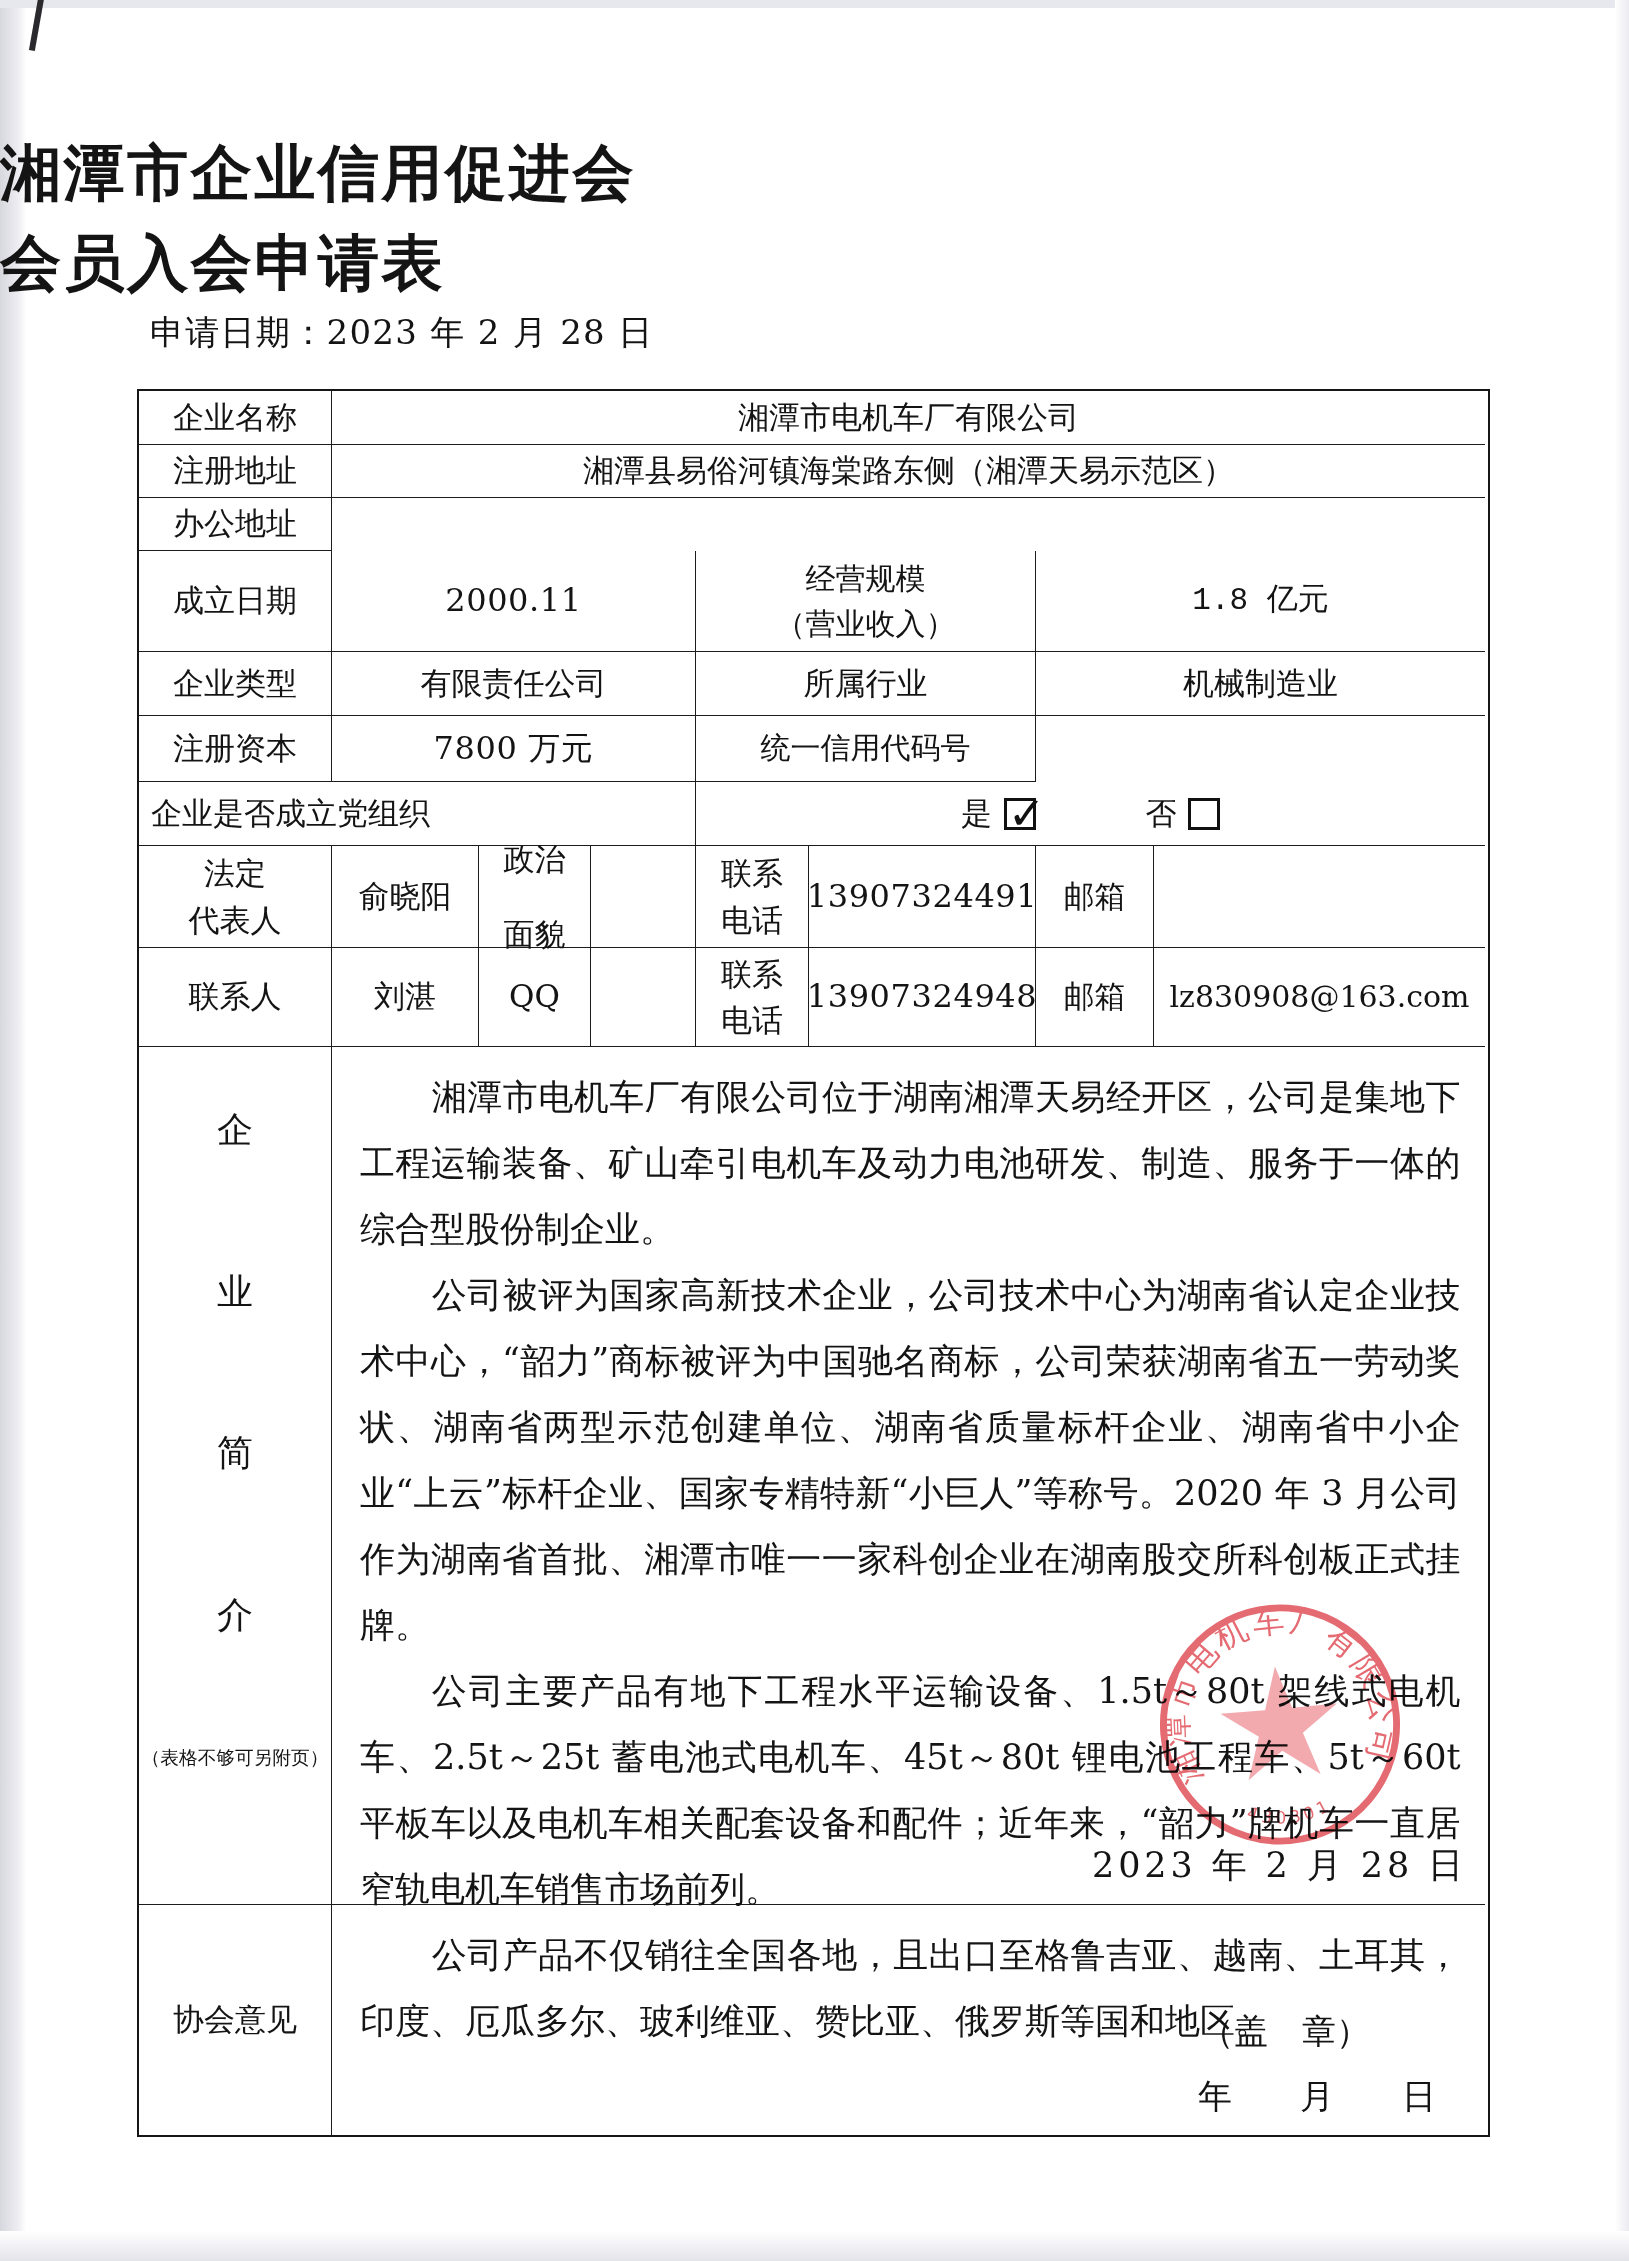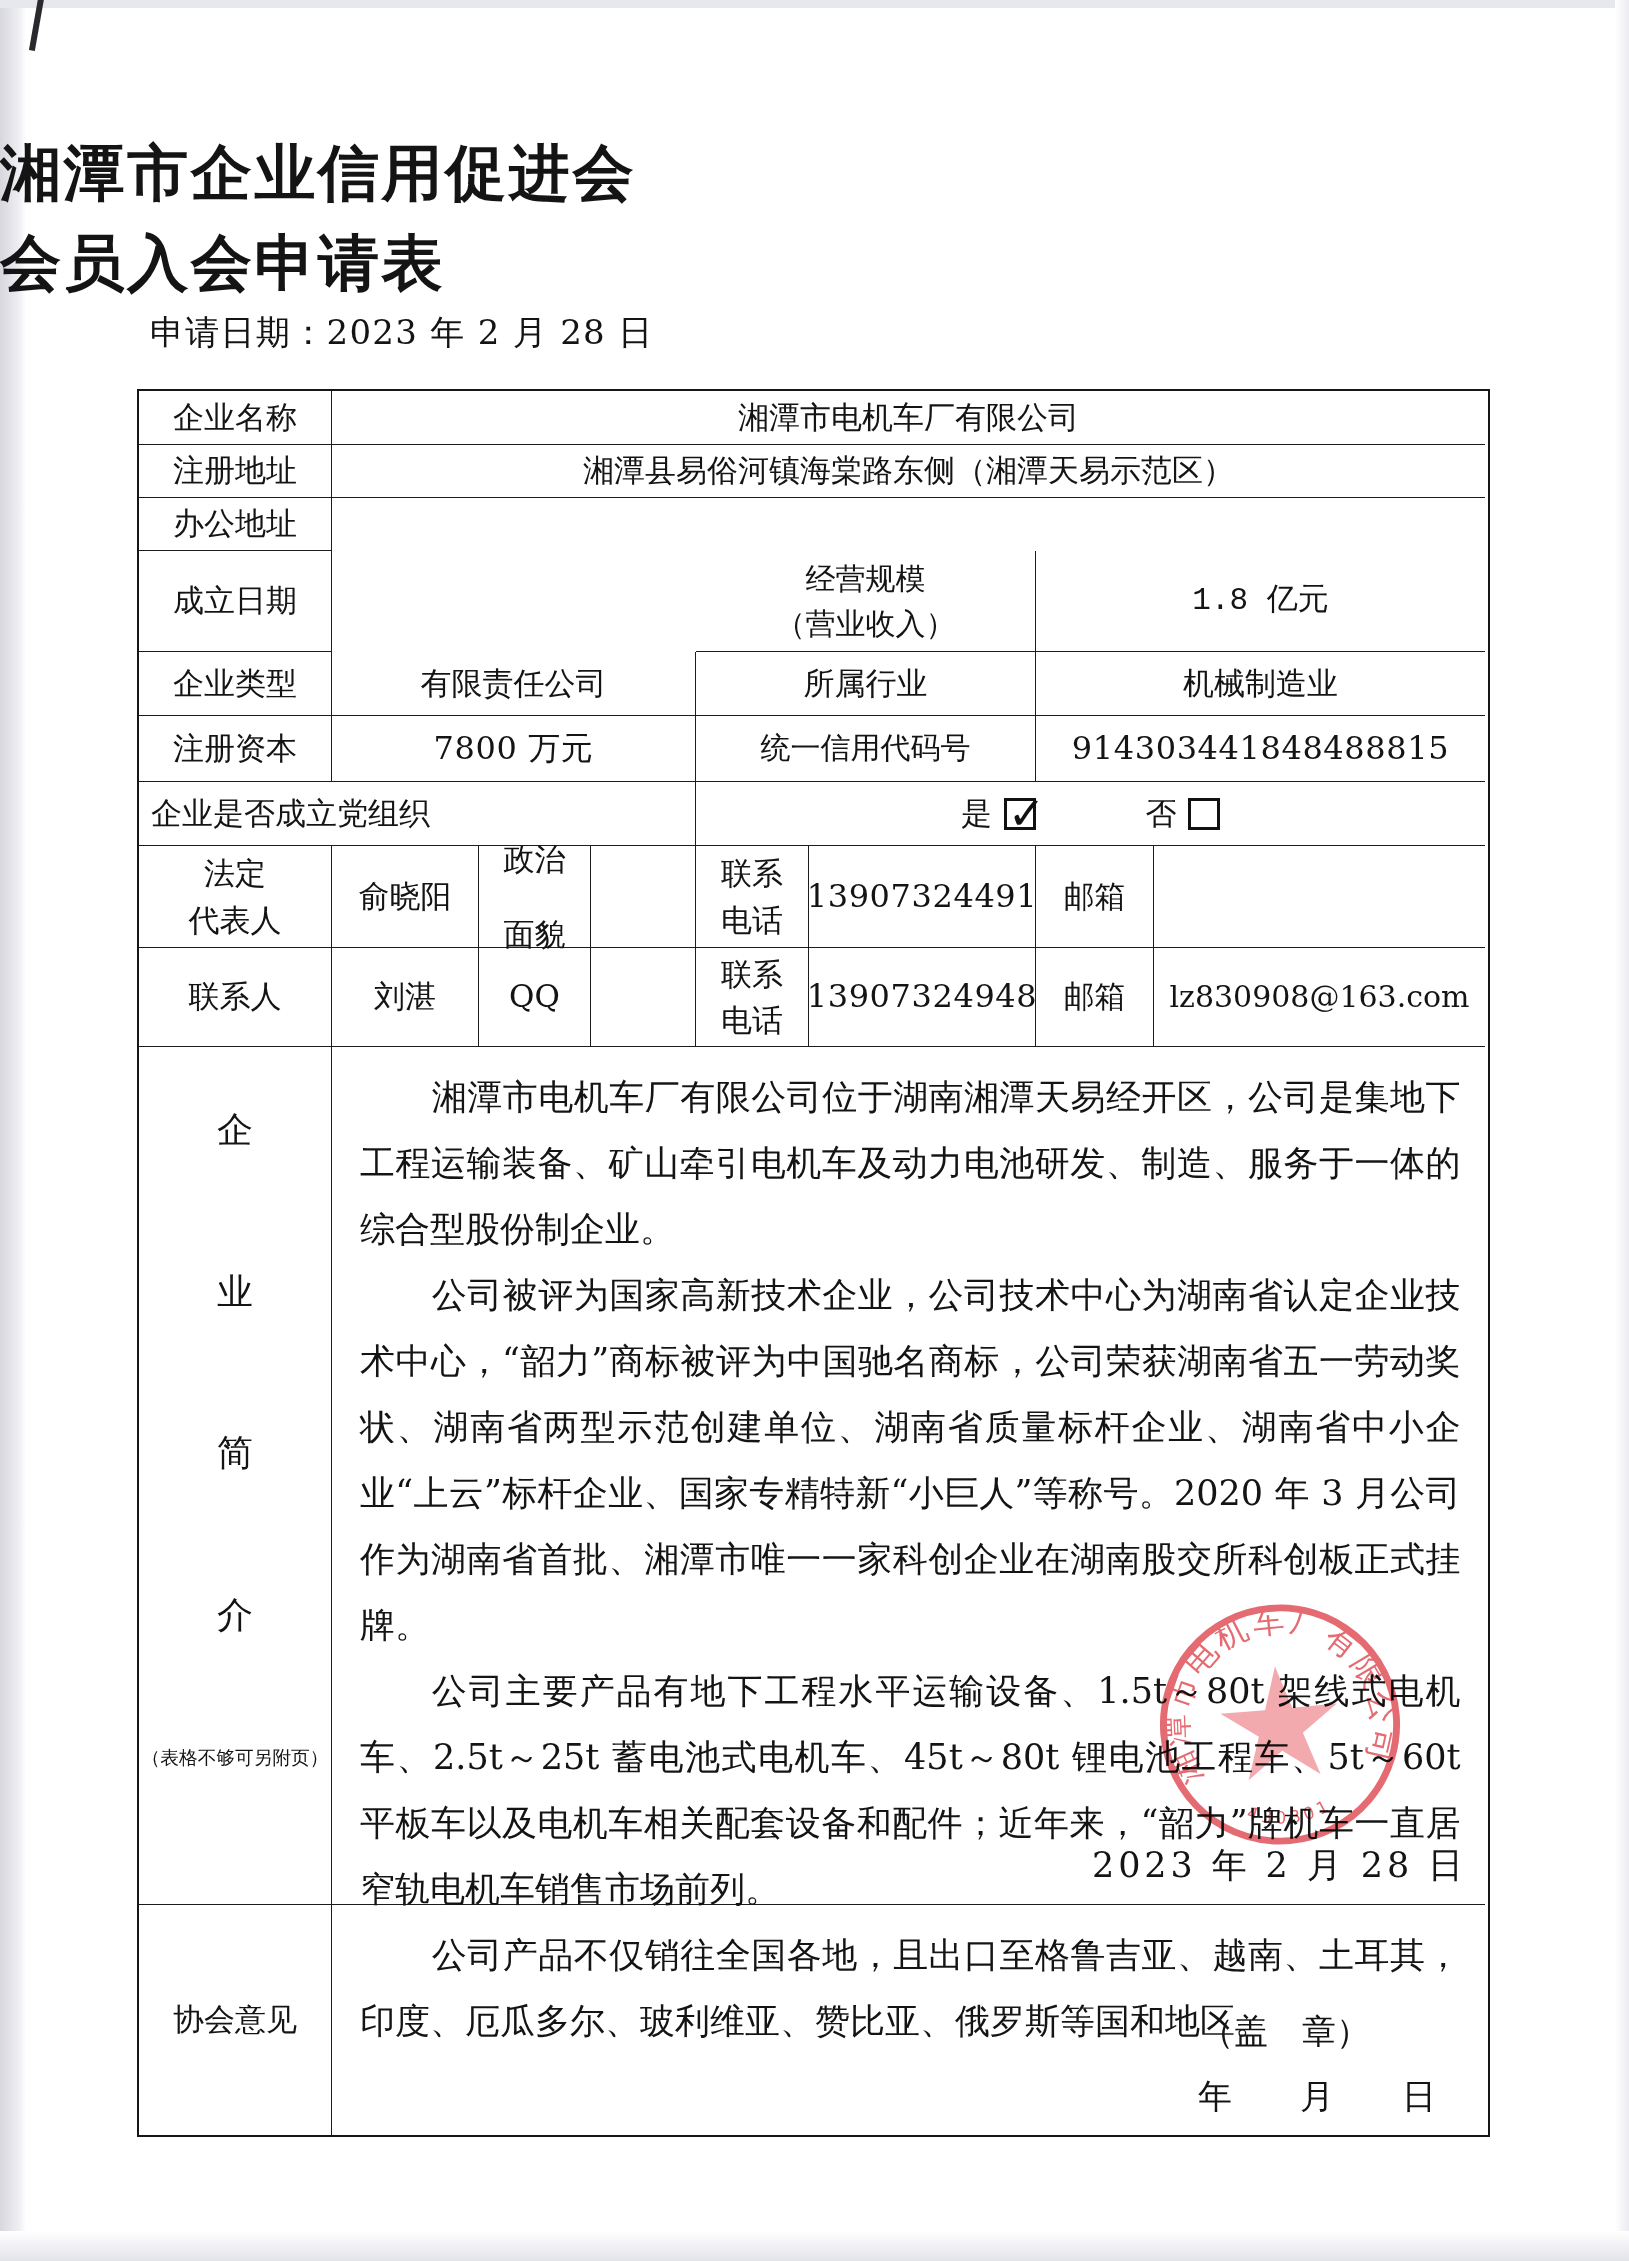--- a/index.html
+++ b/index.html
@@ -80,35 +80,35 @@
 
   <div class="c" style="grid-row:1;grid-column:1;">企业名称</div>
   <div class="c nr" style="grid-row:1;grid-column:2/span 7;">湘潭市电机车厂有限公司</div>
 
   <div class="c" style="grid-row:2;grid-column:1;">注册地址</div>
   <div class="c nr" style="grid-row:2;grid-column:2/span 7;">湘潭县易俗河镇海棠路东侧（湘潭天易示范区）</div>
 
   <div class="c" style="grid-row:3;grid-column:1;">办公地址</div>
 
   <div class="c" style="grid-row:4;grid-column:1;">成立日期</div>
+  <div class="c num" style="grid-row:4;grid-column:2/span 3;">2000.11</div>
   <div class="c two-line small" style="grid-row:4;grid-column:5/span 2;">
     <span>经营规模</span>
     <span>（营业收入）</span>
   </div>
   <div class="c nr" style="grid-row:4;grid-column:7/span 2;font-family:Liberation Mono, monospace;">1.8 亿元</div>
 
   <div class="c" style="grid-row:5;grid-column:1;">企业类型</div>
   <div class="c" style="grid-row:5;grid-column:2/span 3;">有限责任公司</div>
   <div class="c" style="grid-row:5;grid-column:5/span 2;">所属行业</div>
   <div class="c nr" style="grid-row:5;grid-column:7/span 2;">机械制造业</div>
 
   <div class="c" style="grid-row:6;grid-column:1;">注册资本</div>
   <div class="c num" style="grid-row:6;grid-column:2/span 3;">7800 万元</div>
   <div class="c small" style="grid-row:6;grid-column:5/span 2;">统一信用代码号</div>
-  <div class="c nr num" style="grid-row:6;grid-column:7/span 2;">914303441848488815</div>
 
   <div class="c left" style="grid-row:7;grid-column:1/span 4;">企业是否成立党组织</div>
   <div class="c nr" style="grid-row:7;grid-column:5/span 4;">
     <div class="party-opts">
       <span class="opt">
         <span>是</span>
         <span class="cbox">
             <span class="tick">✓</span>
           </span>
       </span>

